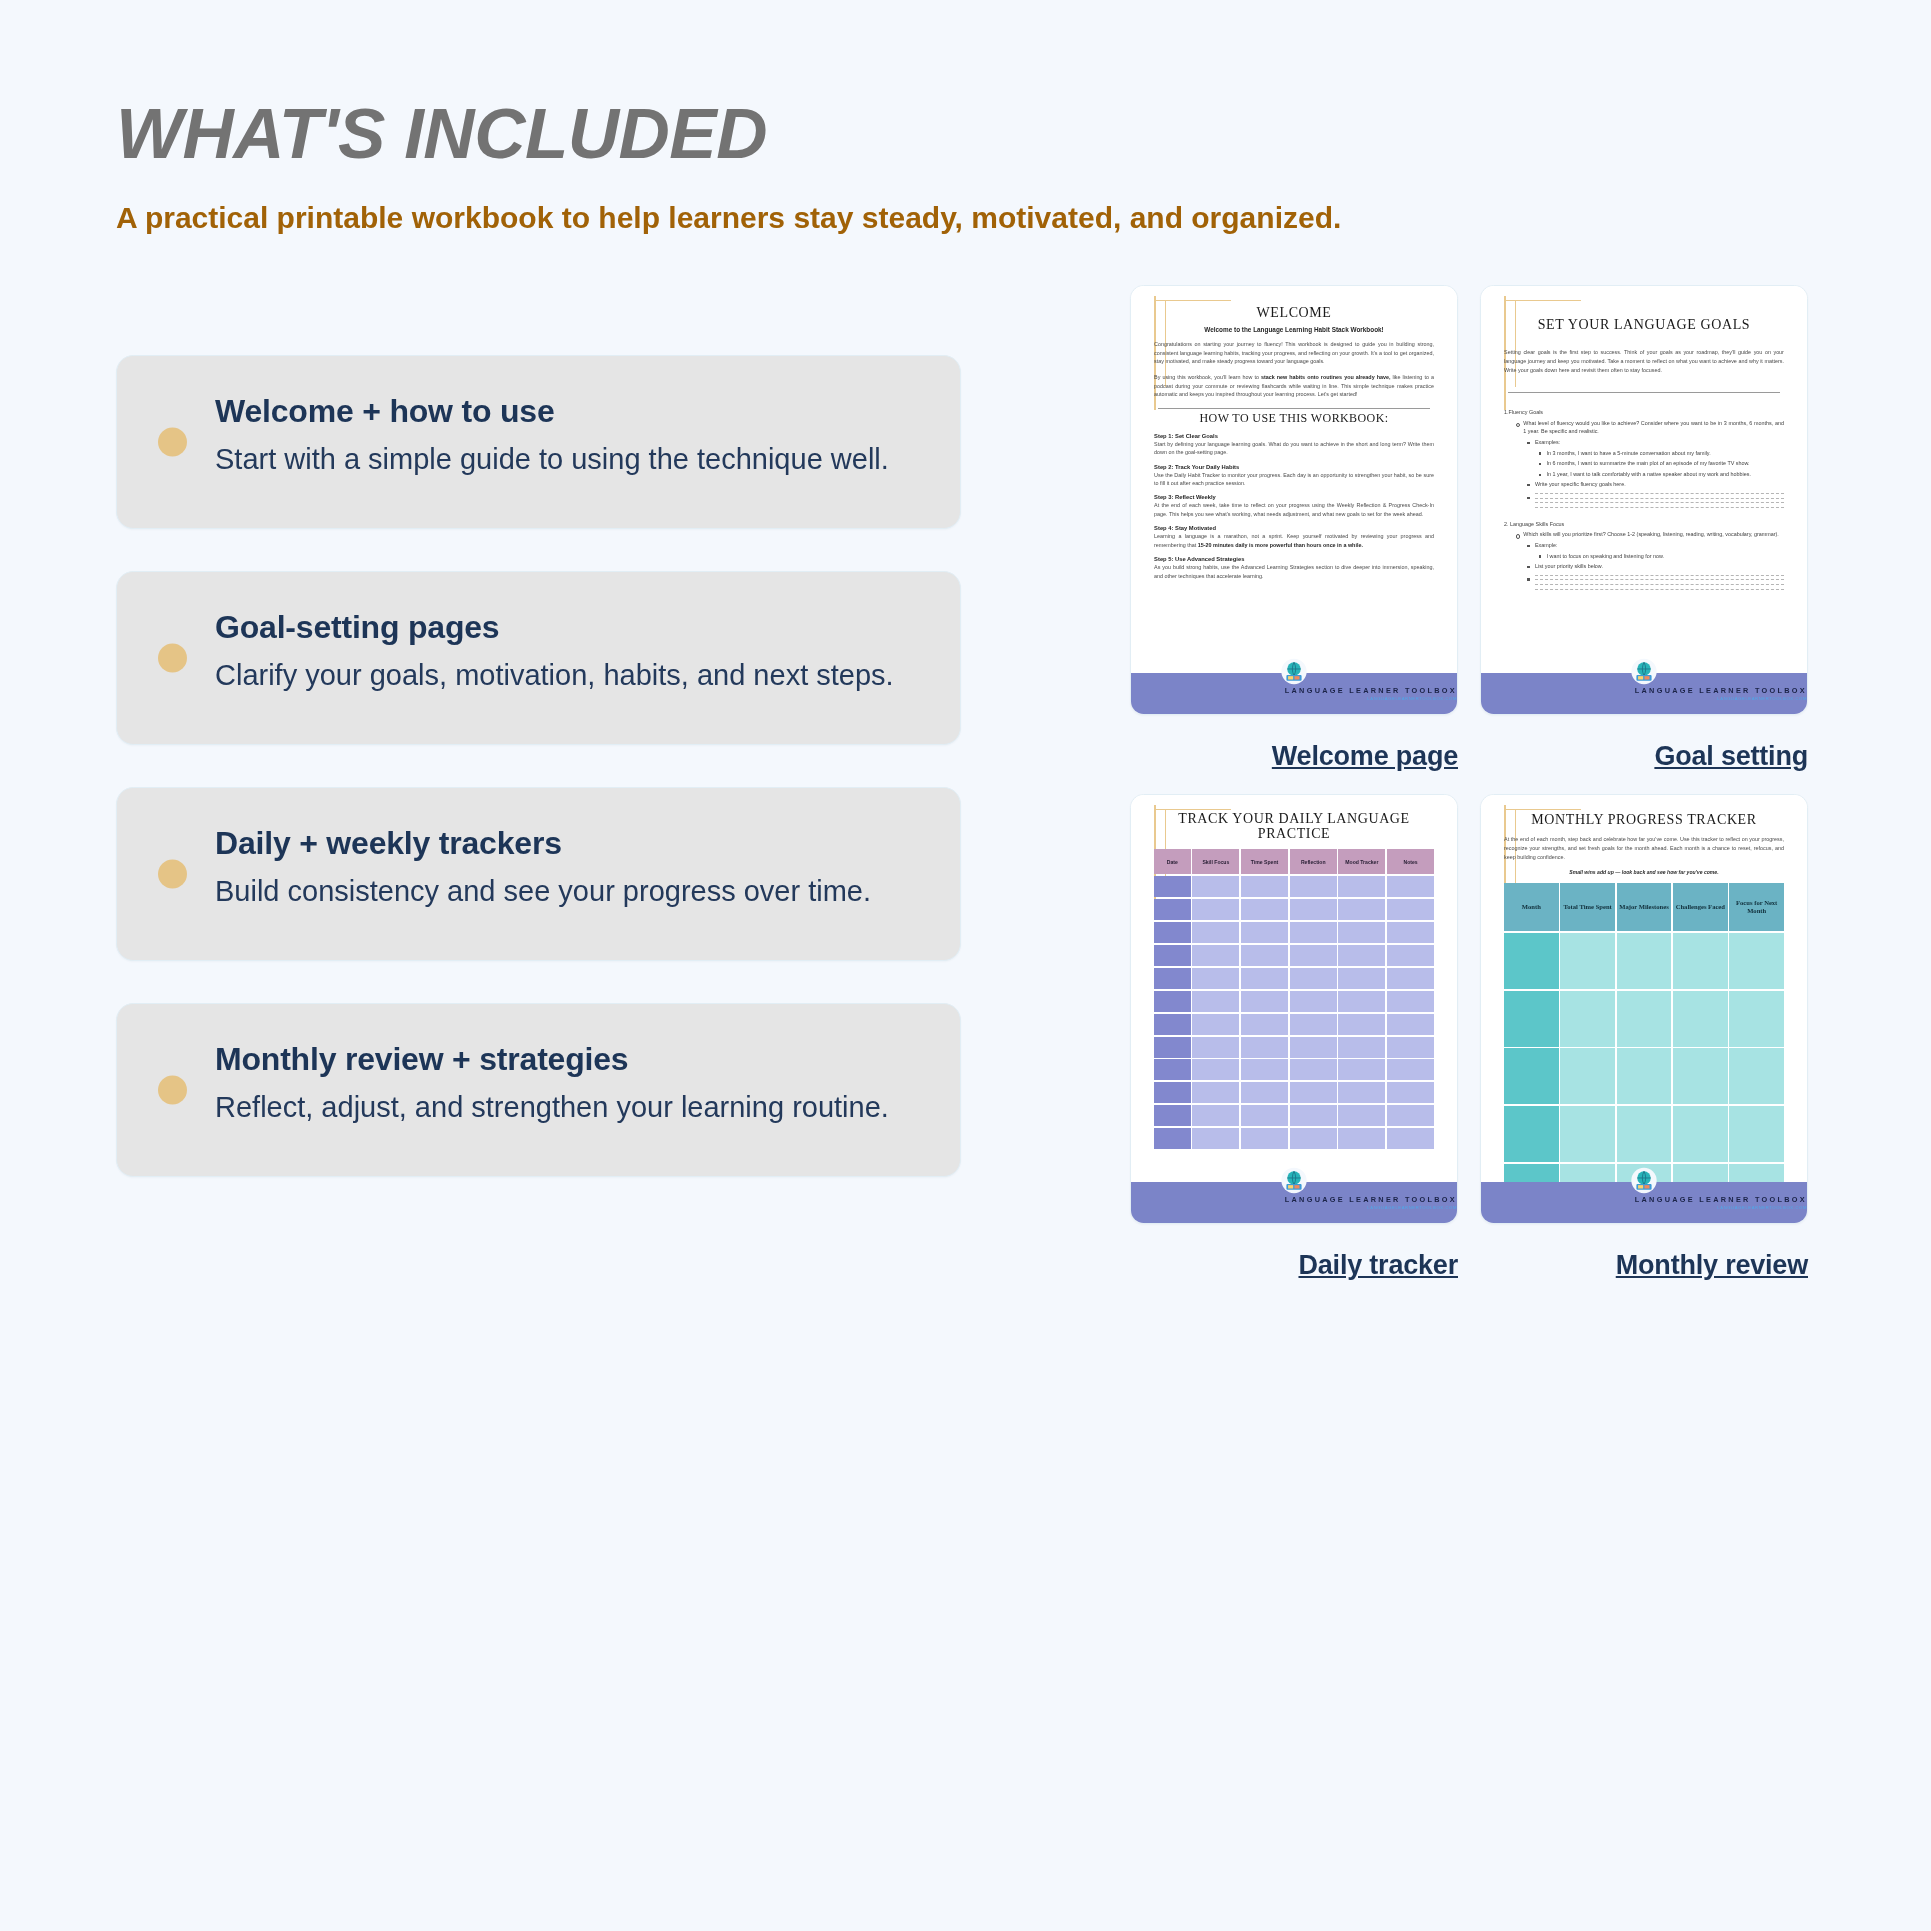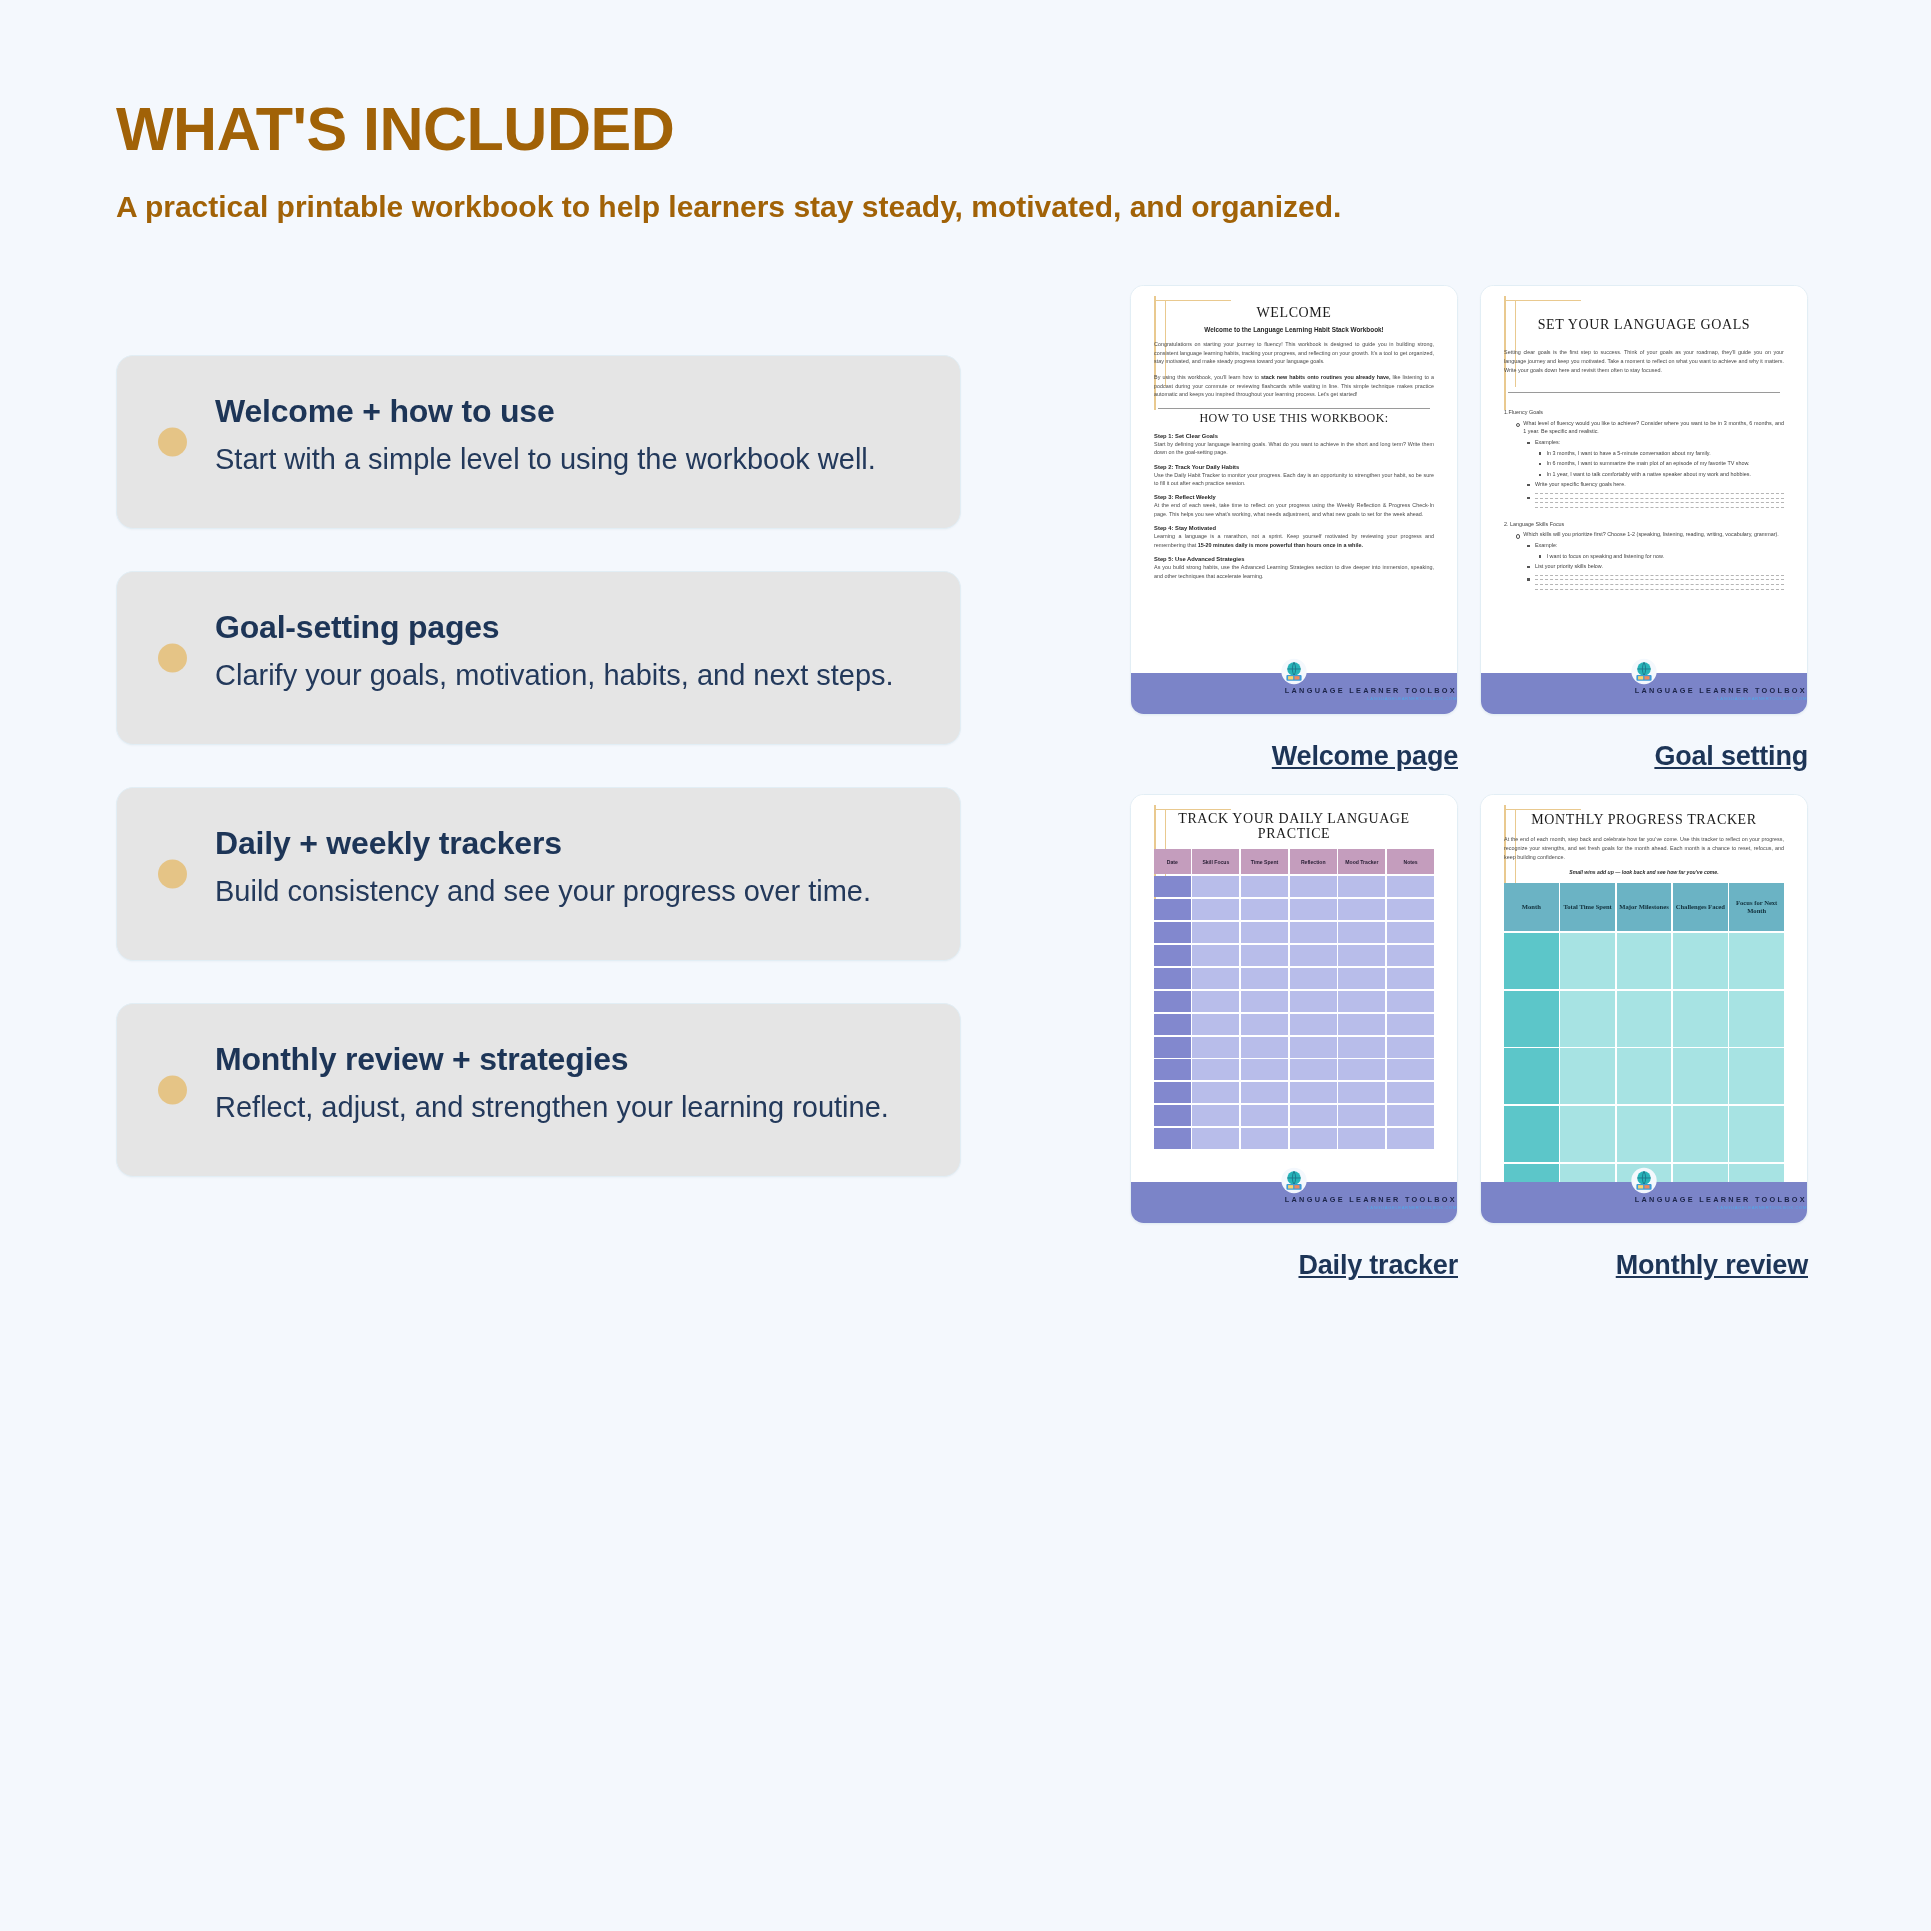--- a/index.html
+++ b/index.html
@@ -7,23 +7,24 @@
     width: 1931px; height: 1931px;
     background: #f4f8fd;
     font-family: "Liberation Sans", sans-serif;
     overflow: hidden;
   }
   .page { position: relative; width: 1931px; height: 1931px; }
 
   
   .header { position: absolute; left: 116px; top: 97px; width: 1448px; }
   .page-title {
-    font-size: 61px; font-weight: 700; letter-spacing: -0.5px;
-    color: #a16207; line-height: 1.05;
+    font-size: 71px; font-weight: 700; letter-spacing: -0.5px;
+    color: #737373; line-height: 1.05;
     font-family: "Liberation Sans", sans-serif;
+    font-style: italic;
   }
   .page-subtitle {
     margin-top: 25px; font-size: 30px; line-height: 1.42;
     color: #a16207; max-width: 1429px; font-weight: 700;
   }
 
   
   .features { position: absolute; left: 116px; top: 355px; width: 845px; }
   .feature-card {
     position: relative;
@@ -177,21 +178,21 @@
   <div class="header">
     <div class="page-title">WHAT'S INCLUDED</div>
     <div class="page-subtitle">A practical printable workbook to help learners stay steady, motivated, and organized.</div>
   </div>
 
   <div class="features">
 
     <div class="feature-card">
       <span class="feature-dot"></span>
       <div class="feature-title">Welcome + how to use</div>
-      <div class="feature-desc">Start with a simple level to using the workbook well.</div>
+      <div class="feature-desc">Start with a simple guide to using the technique well.</div>
     </div>
 
     <div class="feature-card">
       <span class="feature-dot"></span>
       <div class="feature-title">Goal-setting pages</div>
       <div class="feature-desc">Clarify your goals, motivation, habits, and next steps.</div>
     </div>
 
     <div class="feature-card">
       <span class="feature-dot"></span>

